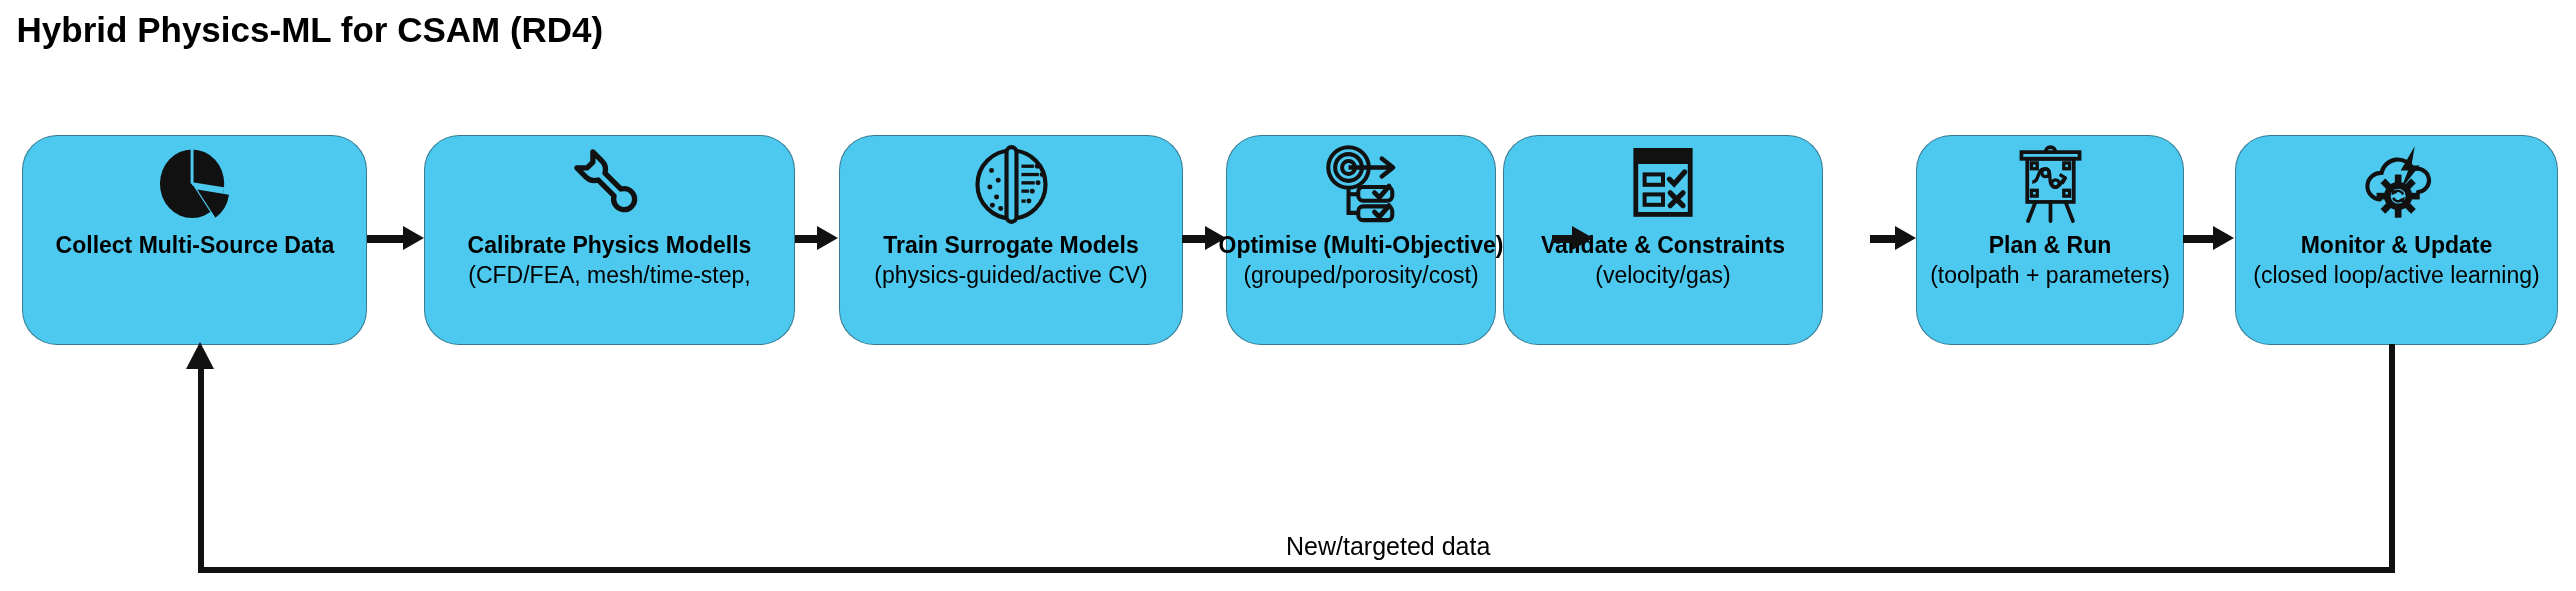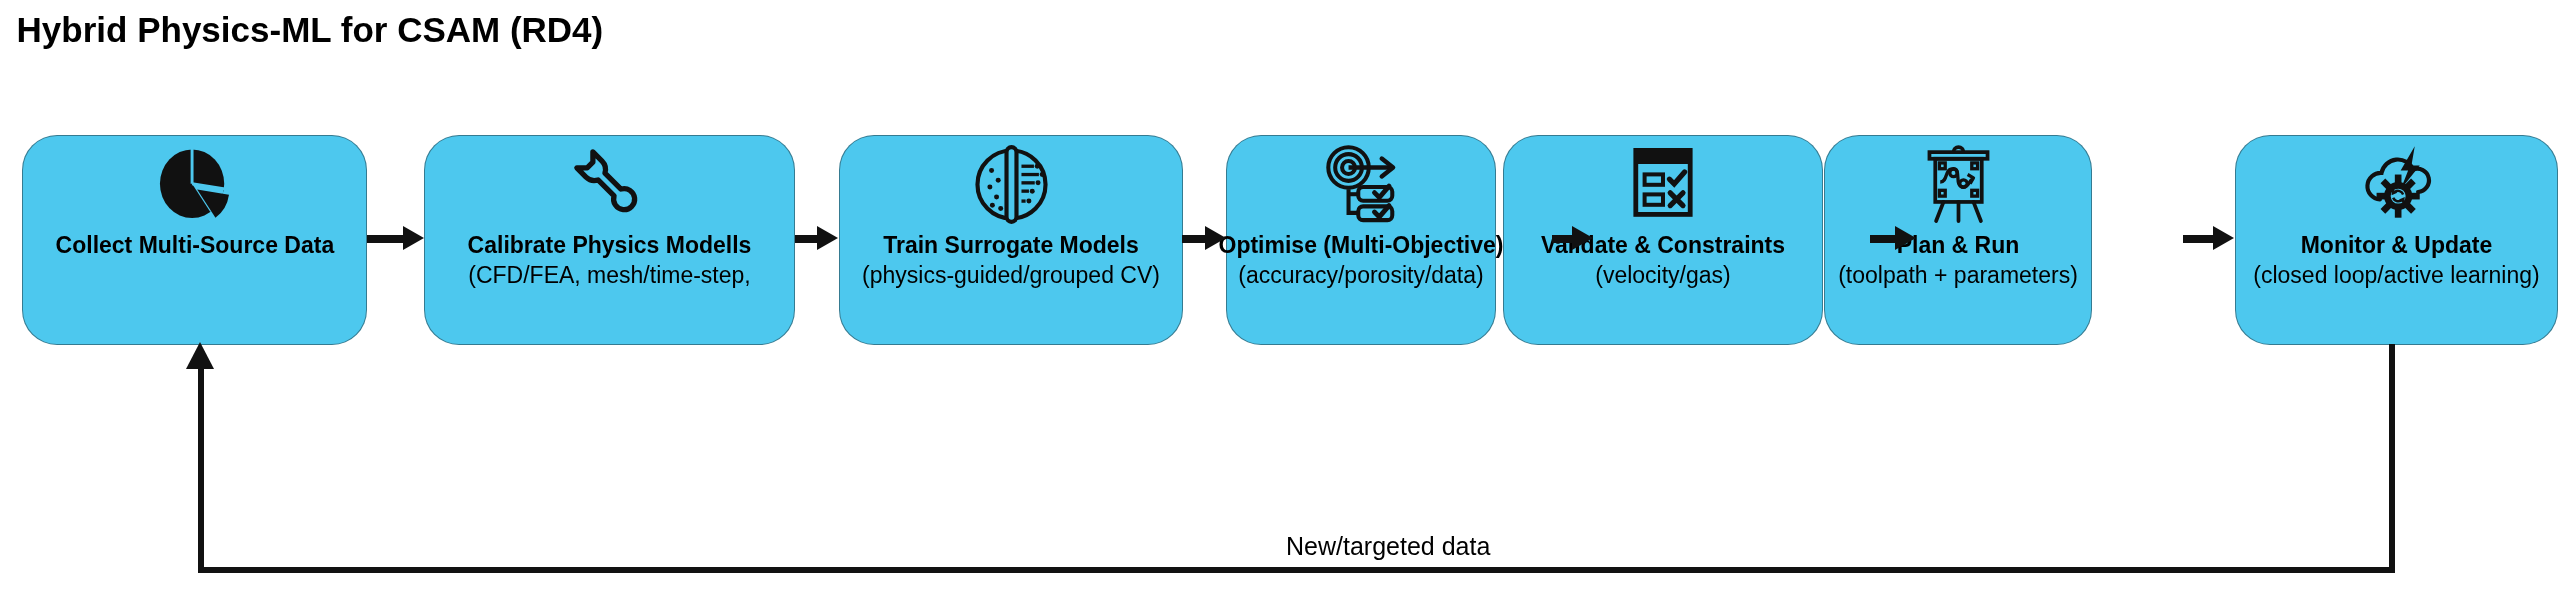--- a/index.html
+++ b/index.html
@@ -9,21 +9,21 @@
               color:#000;white-space:nowrap;}
   
   .box{position:absolute;top:135px;height:210px;background:#4dc8ee;
        border:1.7px solid rgba(35,60,70,.55);border-radius:35px;box-sizing:border-box;
        display:flex;flex-direction:column;align-items:center;}
   .b1{left:22.4px;width:345px}
   .b2{left:424px;width:371px}
   .b3{left:839px;width:344px}
   .b4{left:1226px;width:270px}
   .b5{left:1503px;width:320px}
-  .b6{left:1824px;width:268px}
+  .b6{left:1916px;width:268px}
   .b7{left:2235px;width:323px}
   .icon-slot{height:86px;margin-top:5px;display:flex;align-items:center;justify-content:center;}
   .box-title{font-size:23px;font-weight:bold;color:#000;white-space:nowrap;
              line-height:30px;margin-top:3.3px;}
   .box-sub{font-size:23px;color:#000;text-align:center;line-height:31px;}
   .box-sub span{display:block;white-space:nowrap;}
   
   .arrow{position:absolute;top:226px;height:25px;}
   .arrow .shaft{position:absolute;left:0;right:20px;top:9px;height:7.5px;background:#111;}
   .arrow .head{position:absolute;right:0;top:0;width:0;height:0;
@@ -101,21 +101,21 @@
             <circle cx="87" cy="38" r="3"></circle>
             <circle cx="82" cy="48" r="3"></circle>
           <circle cx="75" cy="58" r="3"></circle>
             <circle cx="71" cy="70" r="3"></circle>
         </g>
         <rect x="44" y="5" width="12" height="90" rx="6" fill="#4dc8ee" stroke="#111" stroke-width="5"></rect>
       </svg>
     </div>
     <div class="box-title">Train Surrogate Models</div>
     <div class="box-sub">
-      <span>(physics-guided/grouped CV)</span>
+      <span>(physics-guided/active CV)</span>
     </div>
   </div>
 
   <div class="box b4">
     <div class="icon-slot">
       <svg width="81" height="81" viewBox="0 0 100 100">
         <g fill="none" stroke="#111" stroke-width="5">
           <circle cx="34" cy="29" r="25"></circle>
           <circle cx="34" cy="29" r="16.5"></circle>
           <circle cx="34" cy="29" r="8"></circle>
@@ -125,21 +125,21 @@
         <polyline points="34,56 34,85 46,85" fill="none" stroke="#111" stroke-width="5"></polyline>
         <line x1="34" y1="62" x2="46" y2="62" stroke="#111" stroke-width="5"></line>
         <rect x="46" y="53" width="42" height="17" rx="6" fill="none" stroke="#111" stroke-width="5"></rect>
         <rect x="46" y="77" width="42" height="17" rx="6" fill="none" stroke="#111" stroke-width="5"></rect>
         <polyline points="66,60 72,66 84,52" fill="none" stroke="#111" stroke-width="6" stroke-linecap="round"></polyline>
         <polyline points="66,84 72,90 84,76" fill="none" stroke="#111" stroke-width="6" stroke-linecap="round"></polyline>
       </svg>
     </div>
     <div class="box-title">Optimise (Multi-Objective)</div>
     <div class="box-sub">
-      <span>(accuracy/porosity/data)</span>
+      <span>(grouped/porosity/cost)</span>
     </div>
   </div>
 
   <div class="box b5">
     <div class="icon-slot">
       <svg width="80" height="80" viewBox="0 0 100 100">
         <rect x="16" y="8" width="68" height="80" fill="none" stroke="#111" stroke-width="6"></rect>
         <rect x="14" y="6" width="72" height="19" fill="#111"></rect>
         <rect x="27" y="38" width="23" height="13" fill="none" stroke="#111" stroke-width="5"></rect>
         <rect x="27" y="63" width="23" height="13" fill="none" stroke="#111" stroke-width="5"></rect>

